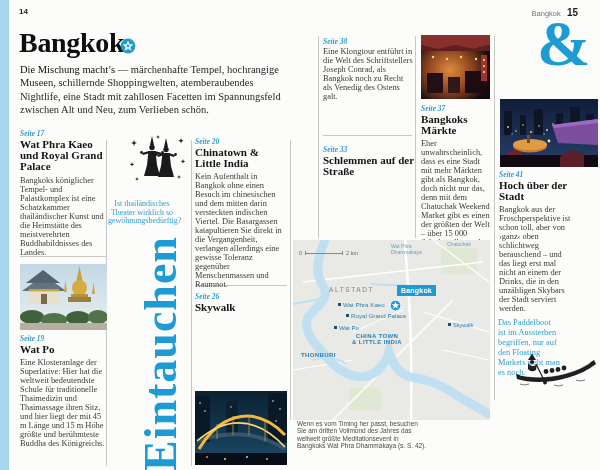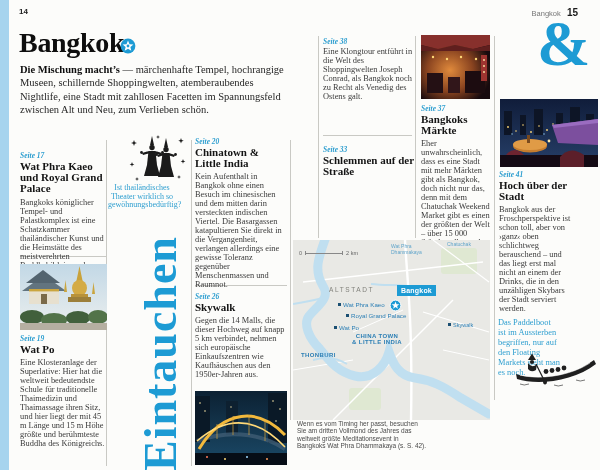--- a/index.html
+++ b/index.html
@@ -22,21 +22,21 @@
   .pn-left{position:absolute;left:19px;top:7px;font:bold 8px "Liberation Sans",sans-serif;color:#222}
   .hdr-right{position:absolute;right:22px;top:7px;font:7.5px "Liberation Sans",sans-serif;color:#777;text-align:right}
   .hdr-right .b{font-weight:bold;color:#1a1a1a;margin-left:4px;font-size:10px}
 
   .title{position:absolute;left:19px;top:29px;margin:0;font:bold 28px/1 "Liberation Serif",serif;
          color:#0e0e0e;letter-spacing:-.3px}
   .flower{position:absolute;left:120px;top:38px}
 
   .intro{position:absolute;left:20px;top:63px;width:268px;margin:0;
          font:10.5px/13.4px "Liberation Serif",serif;color:#262626}
-  .intro b{font-weight:bold;color:#0e0e0e}
+  .intro b{font-weight:normal;color:#0e0e0e}
 
   .vr{position:absolute;width:1px;background:var(--rule)}
   .hr{position:absolute;height:1px;background:var(--rule)}
 
   .sec{position:absolute}
   .sec .ref{font:italic bold 7.5px/9px "Liberation Serif",serif;color:var(--link);margin-bottom:1px}
   .sec h2{margin:0 0 3px 0;font:bold 11px/11.2px "Liberation Serif",serif;color:var(--ink)}
   .sec p{margin:0;font:8.4px/9px "Liberation Serif",serif;color:var(--body)}
 
   .photo{position:absolute;display:block}
@@ -97,21 +97,21 @@
   <div class="vr" style="left:191px;top:140px;height:326px"></div>
   <div class="vr" style="left:290px;top:140px;height:280px"></div>
   <div class="vr" style="left:318px;top:36px;height:202px"></div>
   <div class="vr" style="left:415px;top:36px;height:202px"></div>
   <div class="vr" style="left:494px;top:36px;height:364px"></div>
 
   <div class="hr" style="left:20px;top:256px;width:86px"></div>
   <div class="hr" style="left:195px;top:285px;width:92px"></div>
   <div class="hr" style="left:323px;top:135px;width:89px"></div>
 
-  <div class="sec" style="left:20px;top:151px;width:86px">
+  <div class="sec" style="left:20px;top:129px;width:86px">
     <div class="ref">Seite 17</div>
     <h2 style="width:93px">Wat Phra Kaeo und Royal Grand Palace</h2>
     <p>Bangkoks königlicher Tempel- und Palastkomplex ist eine Schatzkammer thailändischer Kunst und die Heimstätte des meistverehrten Buddhabildnisses des Landes.</p>
   </div>
 
   <svg class="photo" style="left:20px;top:264px" width="87" height="66" viewBox="0 0 87 66">
     <defs>
       <linearGradient id="sky" x1="0" y1="0" x2="0" y2="1">
         <stop offset="0" stop-color="#c2d8e6"></stop>
           <stop offset="1" stop-color="#ecefee"></stop>
@@ -160,32 +160,31 @@
         <circle cx="46.5" cy="19.5" r="1.4"></circle>
       <path d="M5,5 l.8,2.2 2.2,.8 -2.2,.8 -.8,2.2 -.8,-2.2 -2.2,-.8 2.2,-.8 Z"></path>
       <path d="M52,3 l.7,2 2,.7 -2,.7 -.7,2 -.7,-2 -2,-.7 2,-.7 Z"></path>
       <path d="M3,27 l.6,1.8 1.8,.6 -1.8,.6 -.6,1.8 -.6,-1.8 -1.8,-.6 1.8,-.6 Z"></path>
       <path d="M54,24 l.6,1.8 1.8,.6 -1.8,.6 -.6,1.8 -.6,-1.8 -1.8,-.6 1.8,-.6 Z"></path>
       <path d="M29,0 l.5,1.5 1.5,.5 -1.5,.5 -.5,1.5 -.5,-1.5 -1.5,-.5 1.5,-.5 Z"></path>
       <path d="M8,42 l.5,1.5 1.5,.5 -1.5,.5 -.5,1.5 -.5,-1.5 -1.5,-.5 1.5,-.5 Z"></path>
       <path d="M50,40 l.5,1.5 1.5,.5 -1.5,.5 -.5,1.5 -.5,-1.5 -1.5,-.5 1.5,-.5 Z"></path>
     </g>
   </svg>
-  <div class="quote" style="left:108px;top:184px;width:68px">Ist thailändisches Theater wirklich so gewöhnungsbedürftig?</div>
+  <div class="quote" style="left:108px;top:200px;width:68px">Ist thailändisches Theater wirklich so gewöhnungsbedürftig?</div>
   <div class="word-vert">Eintauchen</div>
 
   <div class="sec" style="left:195px;top:137px;width:92px">
     <div class="ref">Seite 20</div>
     <h2>Chinatown &amp; Little India</h2>
     <p>Kein Aufenthalt in Bangkok ohne einen Besuch im chinesischen und dem mitten darin versteckten indischen Viertel. Die Basargassen katapultieren Sie direkt in die Vergangenheit, verlangen allerdings eine gewisse Toleranz gegenüber Menschenmassen und Raumnot.</p>
   </div>
   <div class="sec" style="left:195px;top:292px;width:92px">
     <div class="ref">Seite 26</div>
     <h2>Skywalk</h2>
-    <p>Gegen die 14 Malls, die dieser Hochweg auf knapp 5 km verbindet, nehmen sich europäische Einkaufszentren wie Kaufhäuschen aus den 1950er-Jahren aus.</p>
   </div>
 
   <svg class="photo" style="left:195px;top:391px" width="92" height="74" viewBox="0 0 92 74">
     <defs>
       <linearGradient id="nsky" x1="0" y1="0" x2="0" y2="1">
         <stop offset="0" stop-color="#0c2133"></stop>
           <stop offset="1" stop-color="#1b4a68"></stop>
       </linearGradient>
     </defs>
     <rect width="92" height="74" fill="url(#nsky)"></rect>
@@ -214,21 +213,21 @@
     <g>
         <circle cx="12" cy="66" r="1" fill="#ff7a5c"></circle>
         <circle cx="30" cy="68" r="1" fill="#ffd977"></circle>
         <circle cx="52" cy="66" r="1" fill="#9fd8ff"></circle>
         <circle cx="72" cy="68" r="1" fill="#ff9d5c"></circle>
       </g>
   </svg>
 
   <div class="sec" style="left:323px;top:37px;width:90px">
     <div class="ref">Seite 38</div>
-    <p>Eine Klongtour entführt in die Welt des Shoppingwelten Joseph Conrad, als Bangkok noch zu Recht als Venedig des Ostens galt.</p>
+    <p>Eine Klongtour entführt in die Welt des Schriftstellers Joseph Conrad, als Bangkok noch zu Recht als Venedig des Ostens galt.</p>
   </div>
   <div class="sec" style="left:323px;top:145px;width:92px">
     <div class="ref">Seite 33</div>
     <h2>Schlemmen auf der Straße</h2>
   </div>
 
   <svg class="photo" style="left:421px;top:35px" width="69" height="64" viewBox="0 0 69 64">
     <defs>
       <radialGradient id="glow" cx=".42" cy=".55" r=".6">
         <stop offset="0" stop-color="#e08a3c"></stop>

